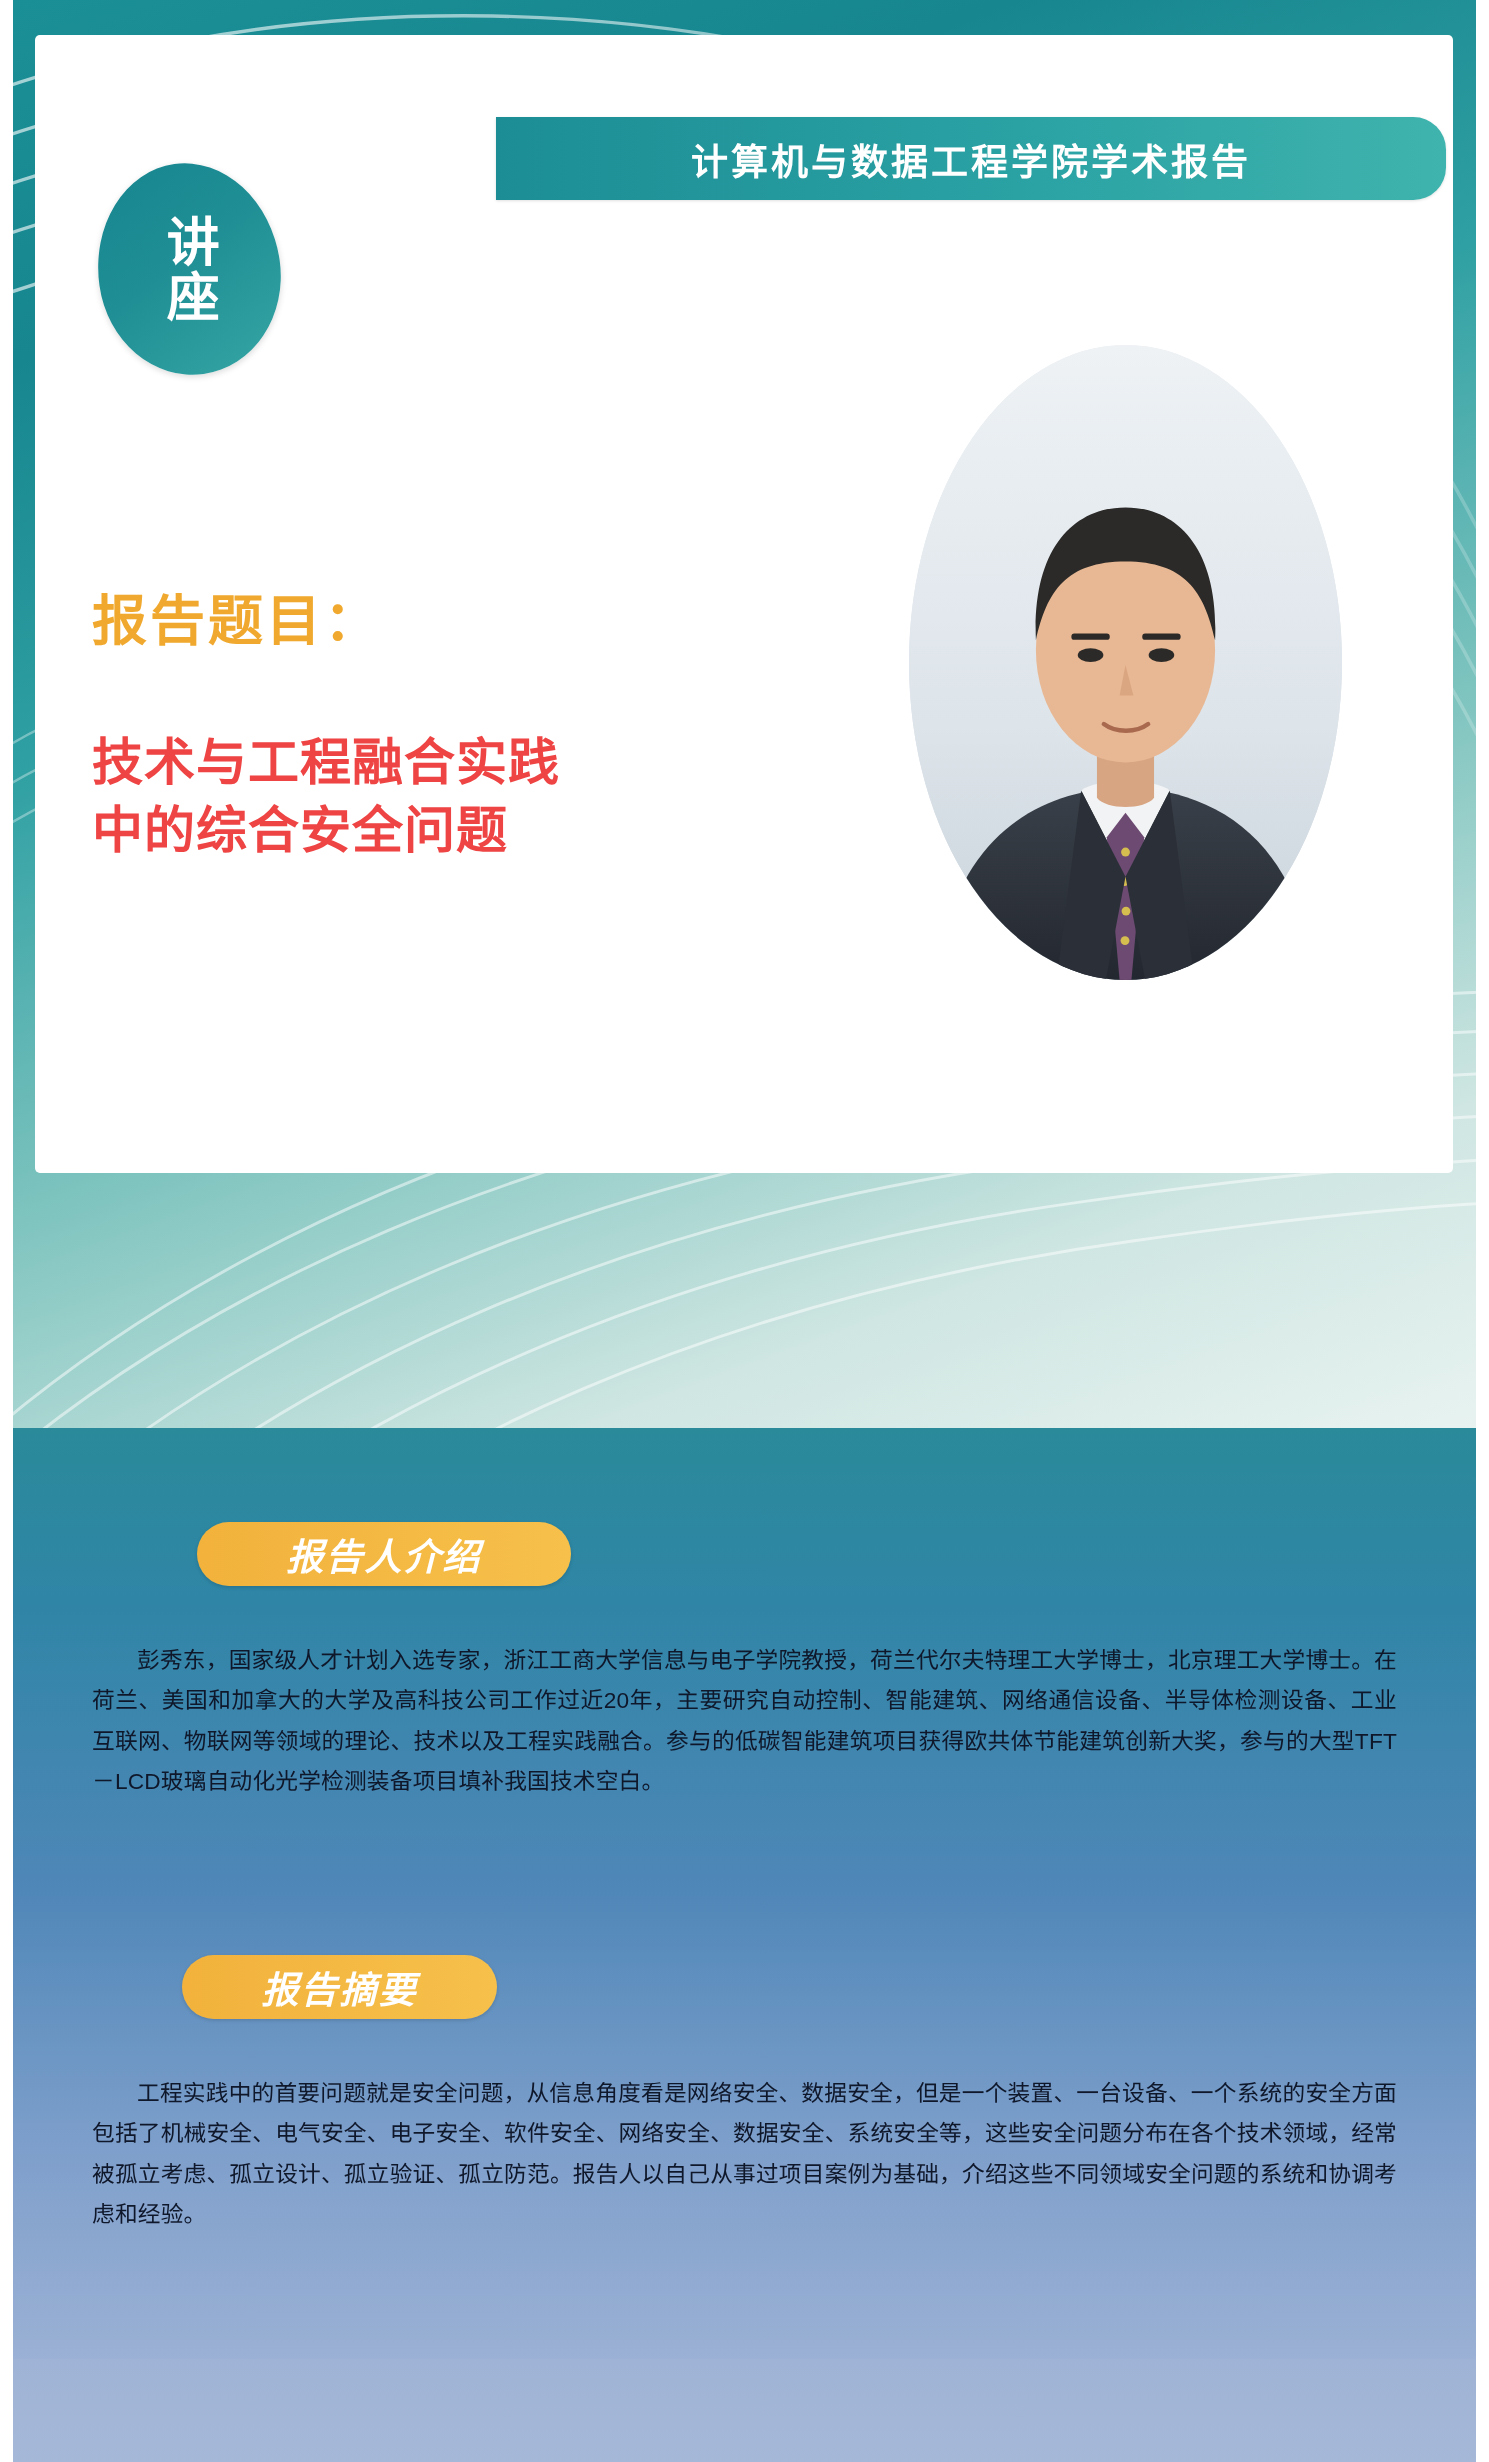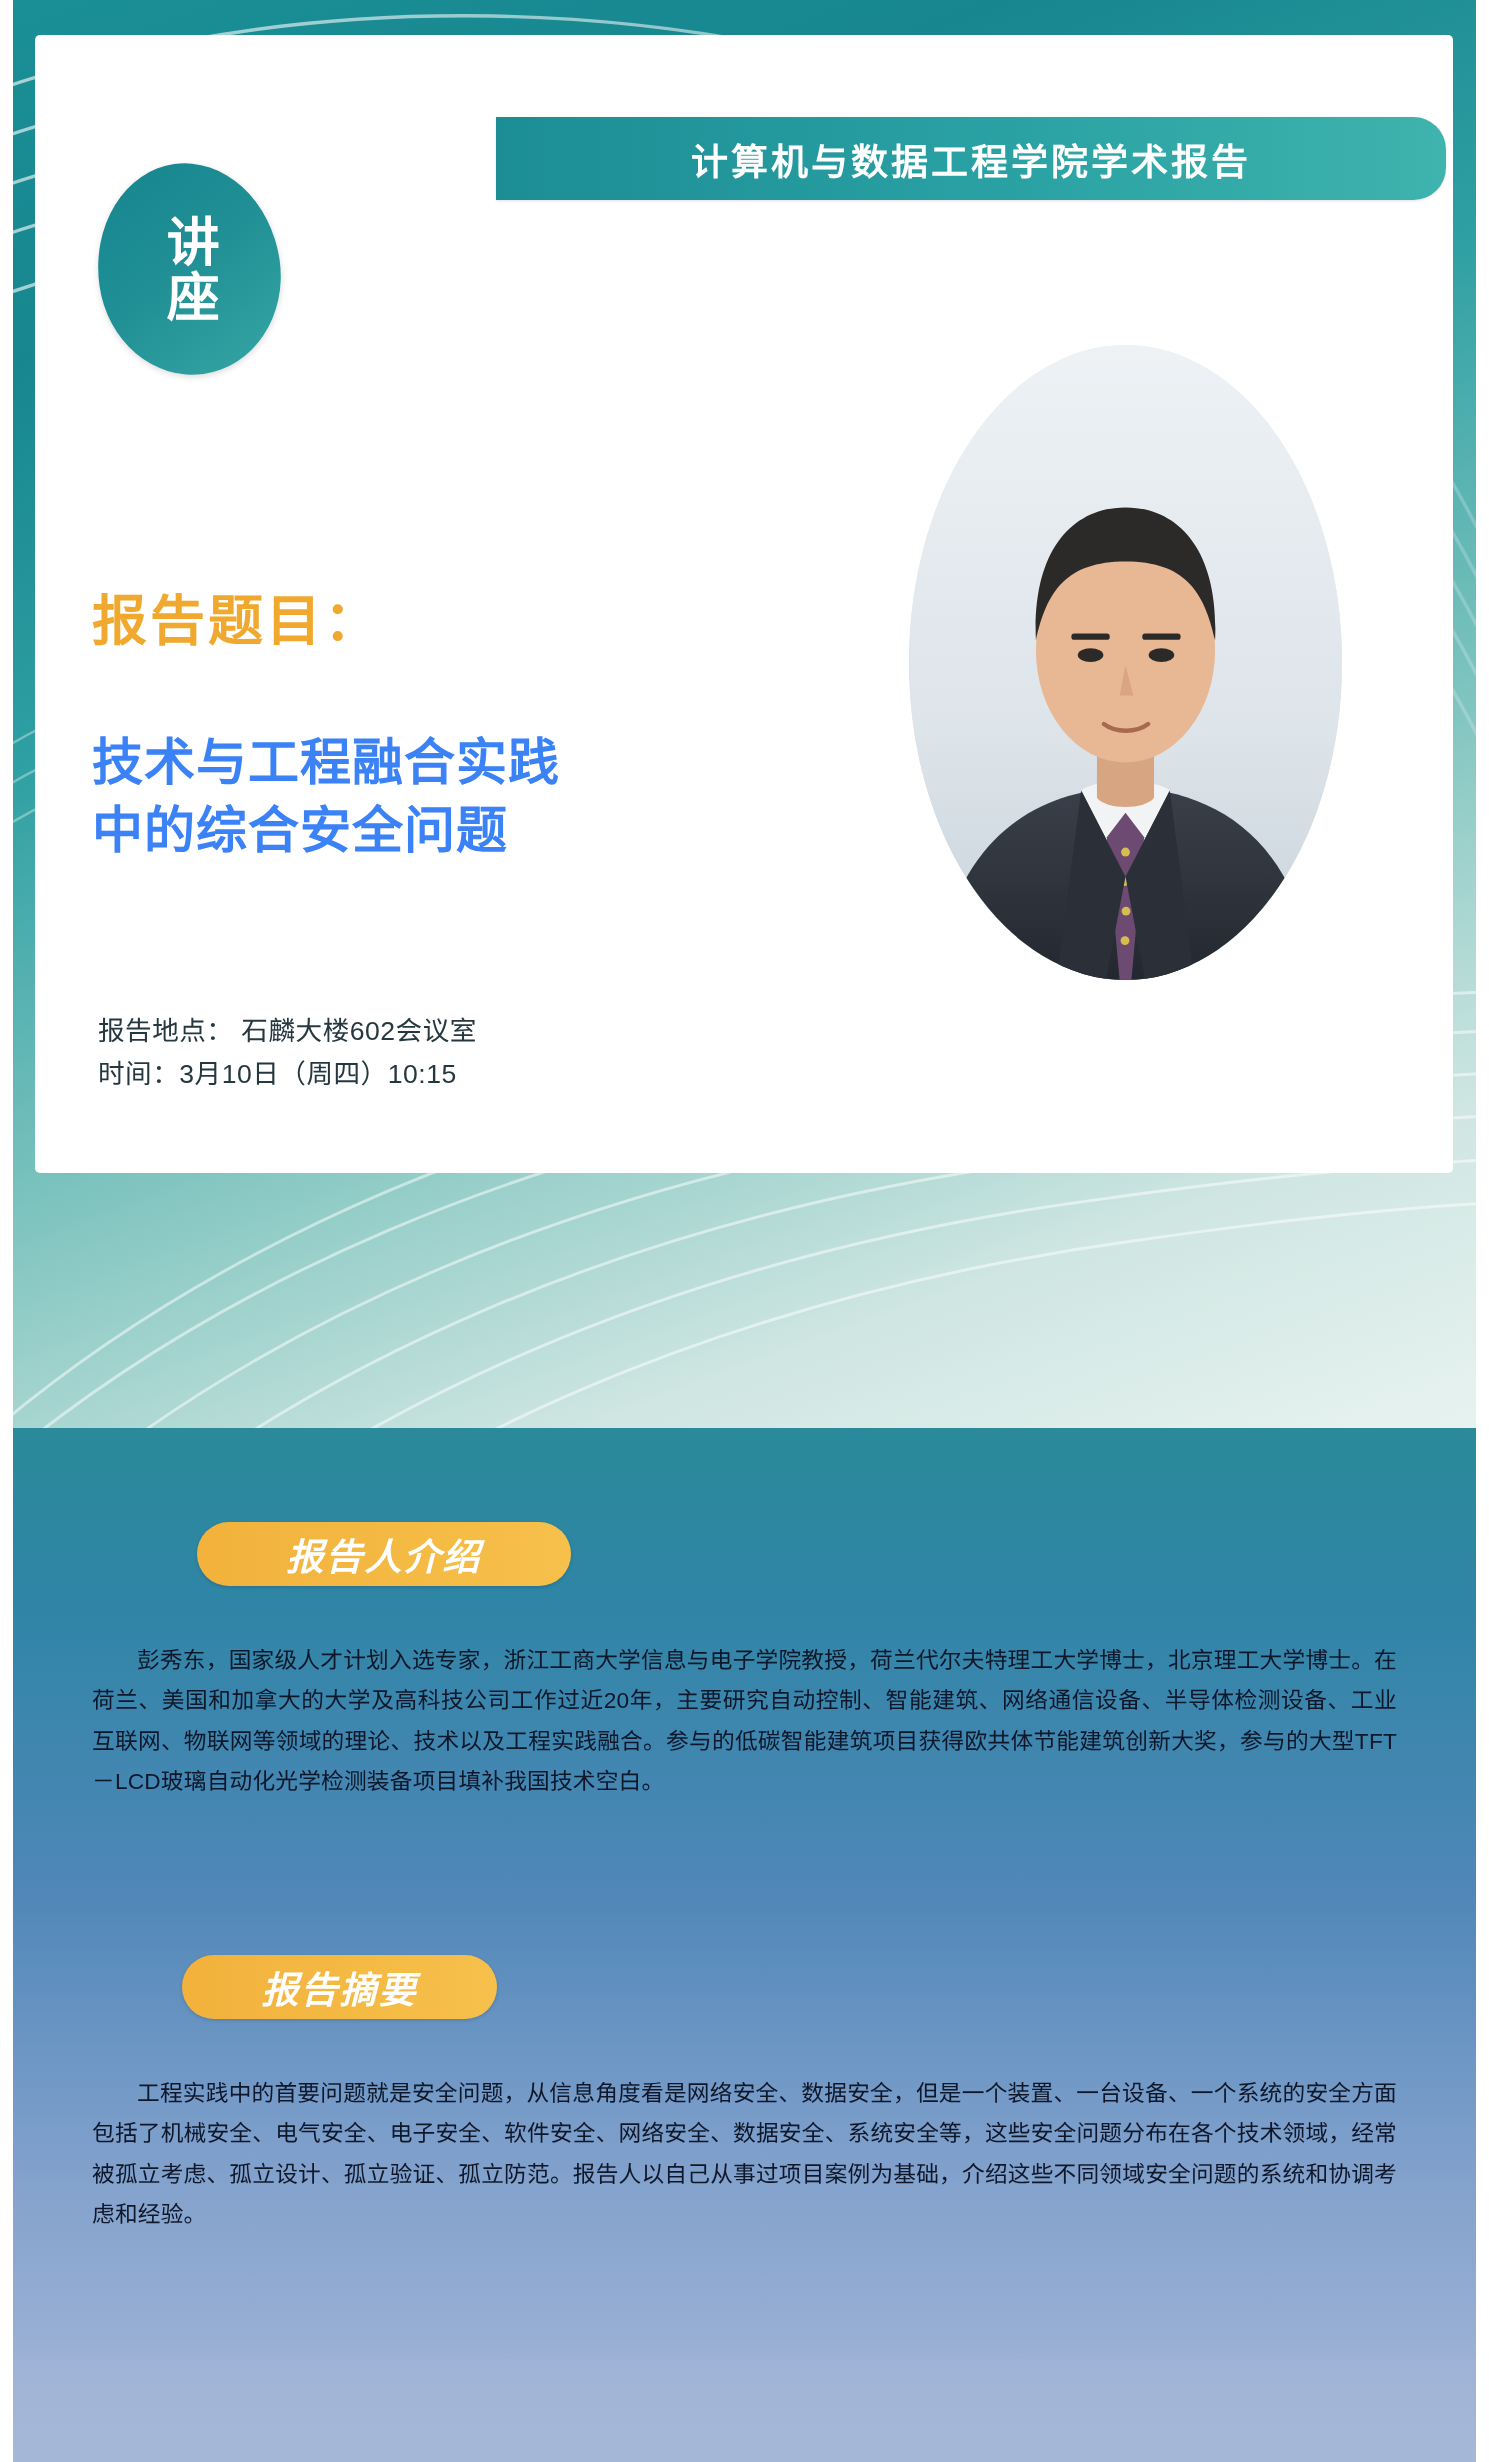--- a/index.html
+++ b/index.html
@@ -118,21 +118,21 @@
     font-size: 55px;
     font-weight: bold;
     letter-spacing: 3px;
     font-family: "DejaVu Sans", "Liberation Sans", sans-serif;
   }
   .title-main {
     position: absolute;
     left: 92px;
     top: 729px;
     width: 808px;
-    color: #3b82f6;
+    color: #ef4444;
     font-size: 51px;
     font-weight: bold;
     line-height: 1.34;
     letter-spacing: 1px;
     font-family: "DejaVu Sans", "Liberation Sans", sans-serif;
   }
 
   .meta {
     position: absolute;
     left: 98px;
@@ -303,24 +303,20 @@
       <path d="M 530 905 L 580 1290 L 480 1290 L 440 1080 Z" fill="#2b3038"></path>
     </svg>
   </div>
 
   <div class="title-label">报告题目：</div>
   <div class="title-main">
     <div>技术与工程融合实践</div>
     <div>中的综合安全问题</div>
   </div>
 
-  <div class="meta">
-    <div>报告地点： 石麟大楼602会议室</div>
-    <div>时间：3月10日（周四）10:15</div>
-  </div>
 
   <div class="mid-bg"></div>
 
   <div class="pill pill-speaker">
     <span>报告人介绍</span>
   </div>
   <div class="body-text speaker-text">彭秀东，国家级人才计划入选专家，浙江工商大学信息与电子学院教授，荷兰代尔夫特理工大学博士，北京理工大学博士。在荷兰、美国和加拿大的大学及高科技公司工作过近20年，主要研究自动控制、智能建筑、网络通信设备、半导体检测设备、工业互联网、物联网等领域的理论、技术以及工程实践融合。参与的低碳智能建筑项目获得欧共体节能建筑创新大奖，参与的大型TFT－LCD玻璃自动化光学检测装备项目填补我国技术空白。</div>
 
   <div class="pill pill-abstract">
     <span>报告摘要</span>

